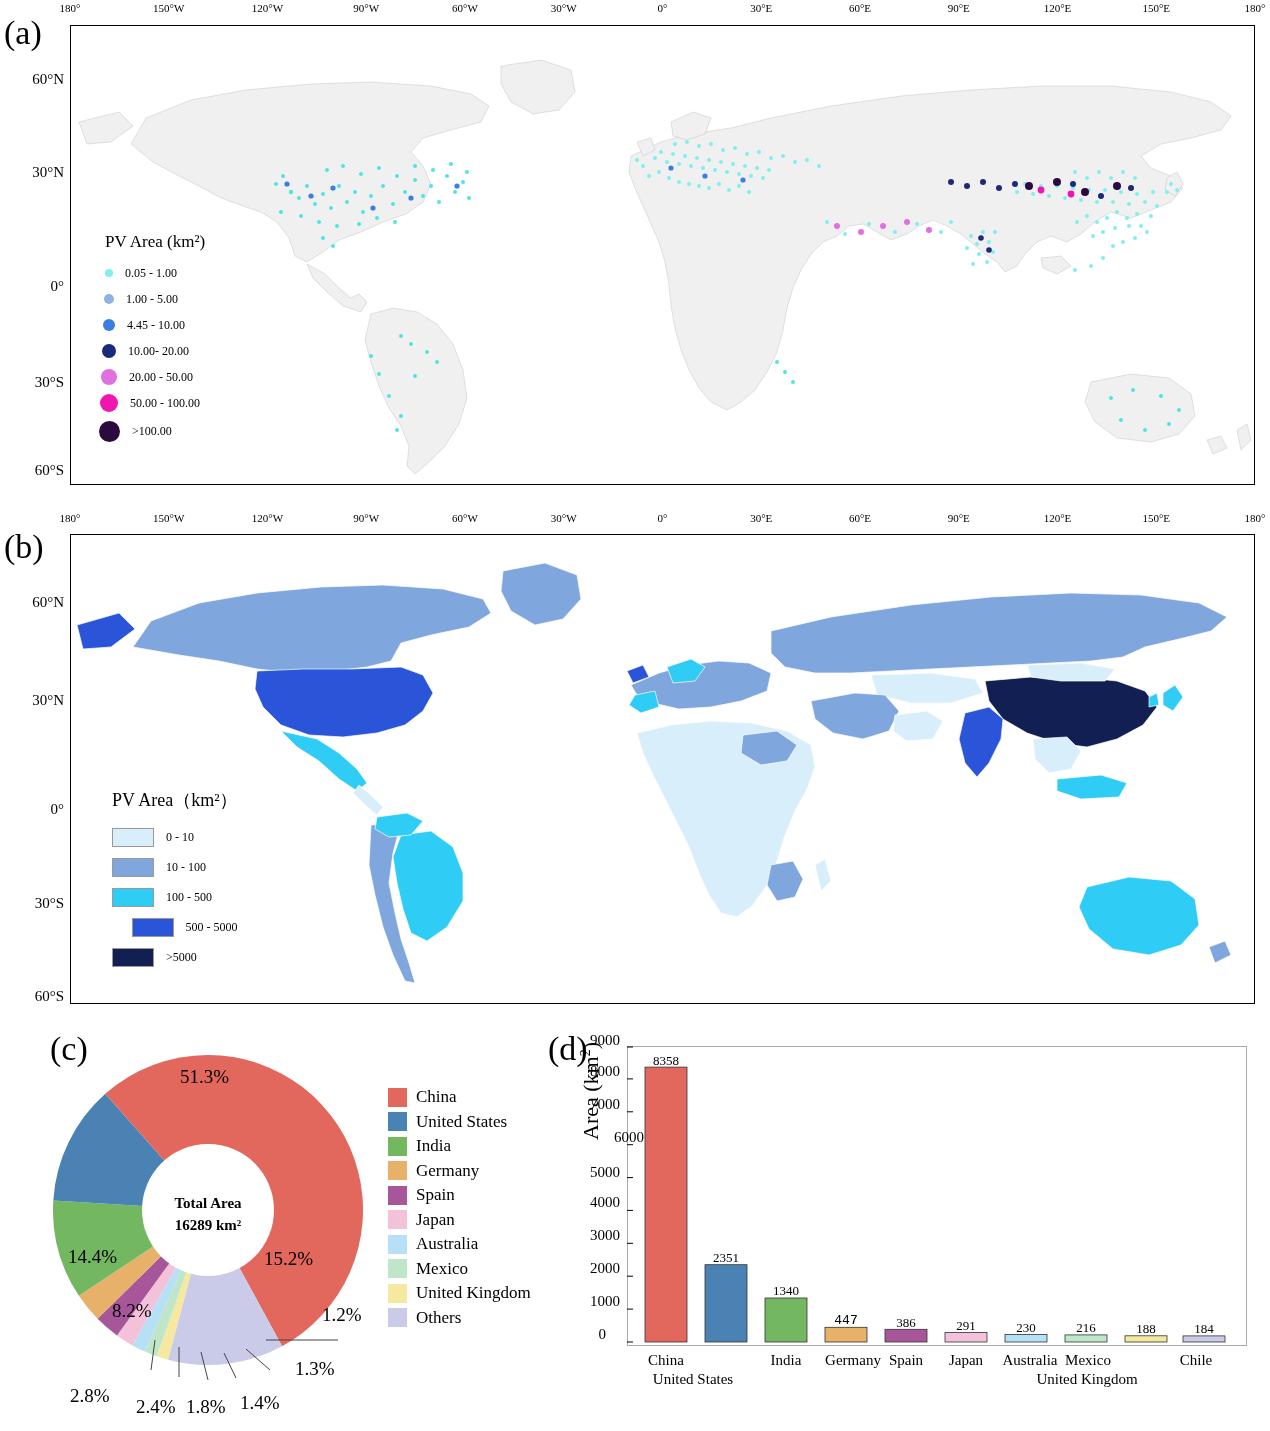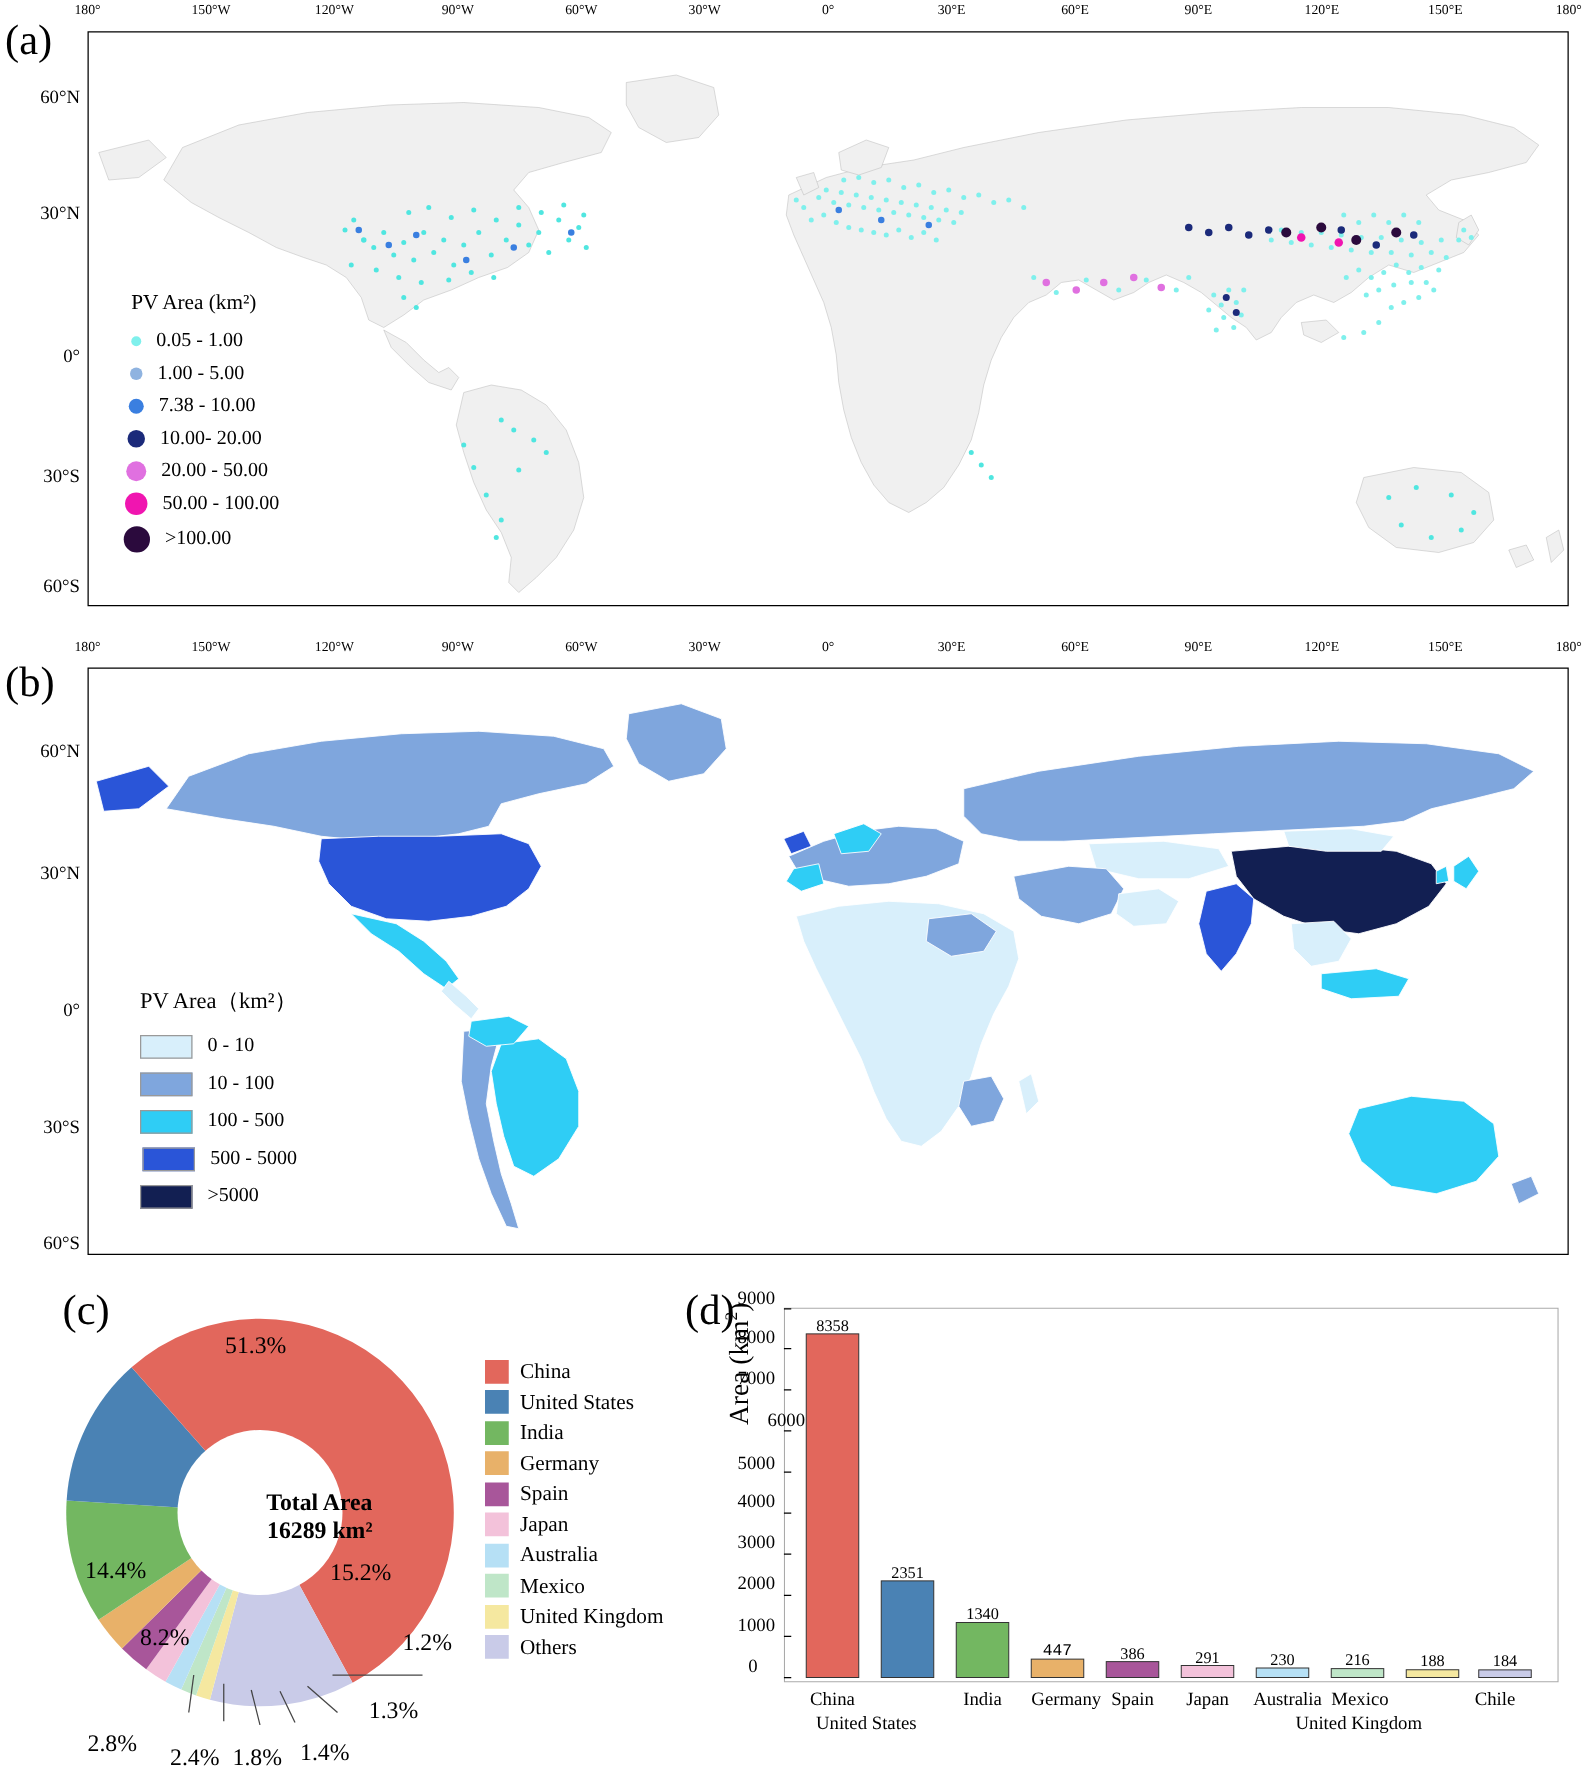--- a/index.html
+++ b/index.html
@@ -10,26 +10,26 @@
   .lon-axis span{position:absolute;transform:translateX(-50%);top:0;white-space:nowrap;}
   .lat-axis span{position:absolute;right:0;transform:translateY(-50%);font-size:15px;white-space:nowrap;}
   .map-frame{position:absolute;border:1px solid #000;box-sizing:border-box;overflow:hidden;}
   .panel-label{position:absolute;font-size:34px;font-family:"Liberation Serif",serif;}
   
   .legend{position:absolute;}
   .legend-title{font-size:17px;margin-bottom:8px;}
   .legend-row{display:flex;align-items:center;height:26px;}
   .legend-row .dot{border-radius:50%;margin-right:12px;}
   .legend-row .sw{width:40px;height:17px;margin-right:12px;border:0.5px solid #999;}
-  .legend-row .lb{font-size:16px;}
+  .legend-row .lb{font-size:12px;}
   
   .landA{fill:#f0f0f0;stroke:#b9b9b9;stroke-width:0.4;}
   
   .pie-wrap{position:absolute;}
-  .pie-center{position:absolute;text-align:right;font-weight:bold;font-size:19px;line-height:22px;}
+  .pie-center{position:absolute;text-align:center;font-weight:bold;font-size:15px;line-height:22px;}
   .pie-lab{position:absolute;font-size:19px;}
   .pie-legend{position:absolute;font-size:17px;}
   .pie-legend .row{display:flex;align-items:center;height:24.5px;}
   .pie-legend .box{width:19px;height:19px;margin-right:9px;}
   
   .bar-axis-label{position:absolute;font-size:22px;}
   .tick{position:absolute;font-size:15px;}
   .barval{position:absolute;font-size:13px;transform:translateX(-50%);}
   .barcat{position:absolute;font-size:15px;transform:translateX(-50%);white-space:nowrap;}
 </style>
@@ -342,21 +342,21 @@
   <div class="legend-row">
       <span class="dot" style="width:8px;height:8px;background:#7ff0ec;"></span>
       <span class="lb">0.05 - 1.00</span>
     </div>
   <div class="legend-row">
       <span class="dot" style="width:10px;height:10px;background:#8fb3e0;margin-left:-1px;"></span>
       <span class="lb">1.00 - 5.00</span>
     </div>
   <div class="legend-row">
       <span class="dot" style="width:12px;height:12px;background:#3a7fe0;margin-left:-2px;"></span>
-      <span class="lb">7.38 - 10.00</span>
+      <span class="lb">4.45 - 10.00</span>
     </div>
   <div class="legend-row">
       <span class="dot" style="width:14px;height:14px;background:#1b2a7a;margin-left:-3px;"></span>
       <span class="lb">10.00- 20.00</span>
     </div>
   <div class="legend-row">
       <span class="dot" style="width:16px;height:16px;background:#e070e0;margin-left:-4px;"></span>
       <span class="lb">20.00 - 50.00</span>
     </div>
   <div class="legend-row">

